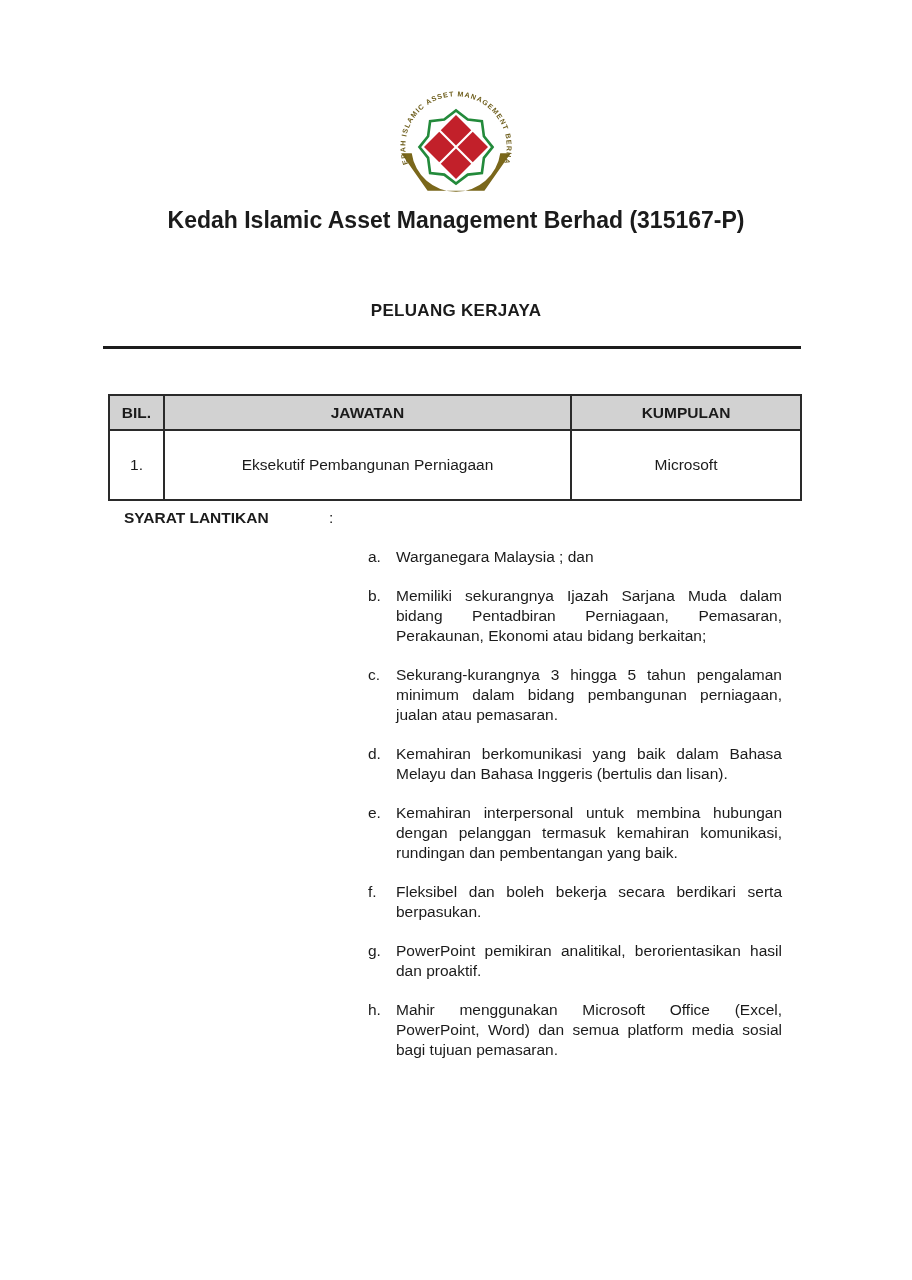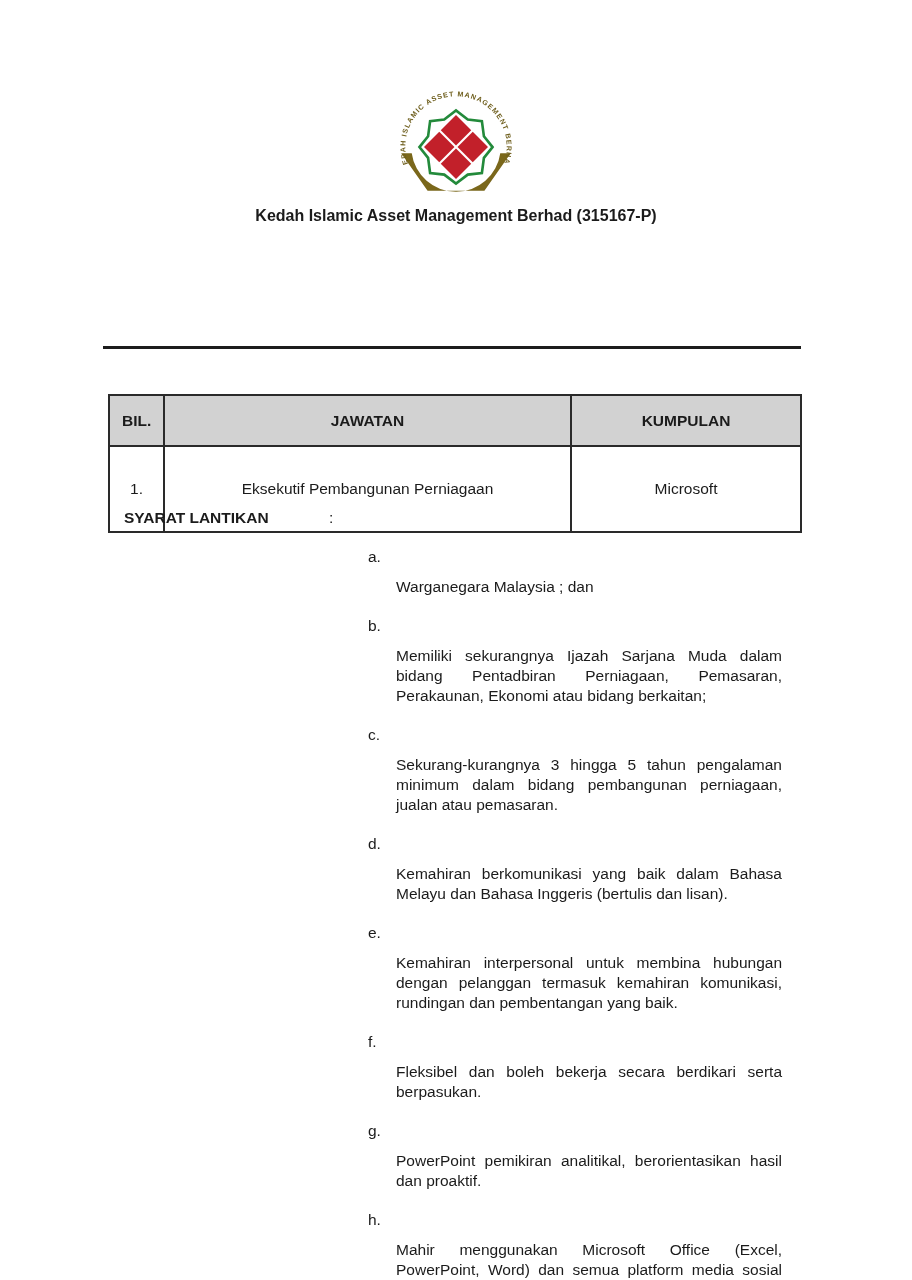--- a/index.html
+++ b/index.html
@@ -4,46 +4,46 @@
 <style>
   html,body{margin:0;padding:0;background:#ffffff;}
   .page{
     position:relative;width:912px;height:1280px;background:#ffffff;overflow:hidden;
     font-family:"Liberation Sans","DejaVu Sans",sans-serif;color:#1b1b1b;
   }
   
   .logo{position:absolute;top:88px;left:50%;transform:translateX(-50%);width:134px;height:108px;}
   
   .center-line{position:absolute;left:0;width:100%;text-align:center;white-space:nowrap;}
-  .company{top:207px;font-size:16px;font-weight:bold;}
+  .company{top:207px;font-size:23px;font-weight:bold;}
   .addr1{top:232px;font-size:16.5px;}
   .addr2{top:255px;font-size:16.5px;}
   .doc-title{top:301px;font-size:17px;font-weight:bold;letter-spacing:.3px;}
   .rule{position:absolute;top:346px;left:103px;width:698px;height:3px;background:#1c1c1c;}
   
   table.vacancy{
     position:absolute;top:394px;left:108px;width:692px;
     border-collapse:collapse;table-layout:fixed;font-size:15.5px;
   }
   table.vacancy th,table.vacancy td{
-    border:2px solid #2a2a2a;text-align:center;vertical-align:middle;padding:12px;
+    border:2px solid #2a2a2a;text-align:center;vertical-align:middle;padding:4px;
   }
   table.vacancy th{background:#d2d2d2;height:25px;font-weight:bold;}
   table.vacancy td{height:60px;background:#ffffff;}
   .col-bil{width:55px;}
   .col-jawatan{width:407px;}
   .col-kumpulan{width:230px;}
   
   .syarat-label{position:absolute;top:509px;left:124px;font-size:15.5px;font-weight:bold;white-space:nowrap;}
   .syarat-colon{position:absolute;top:509px;left:329px;font-size:15.5px;}
   .syarat-intro{position:absolute;top:509px;left:344px;font-size:15.5px;white-space:nowrap;}
   .req-list{position:absolute;top:547px;left:368px;width:414px;}
   .req-item{display:flex;margin-bottom:19px;font-size:15.5px;line-height:20px;}
   .req-letter{width:28px;flex:0 0 28px;}
-  .req-text{width:386px;text-align:justify;text-align-last:left;margin-top:30px;}
+  .req-text{width:386px;text-align:justify;text-align-last:left;}
 </style>
 </head>
 <body>
 
 <div class="page">
 
   <div class="logo">
     <svg width="134" height="108" viewBox="0 0 132 106" xmlns="http://www.w3.org/2000/svg">
       <defs>
         <path id="arcPath" d="M 19,75 A 50,50 0 1 1 113,75" fill="none"></path>
@@ -61,20 +61,21 @@
         <path d="M49.5,43 L64.5,58 L49.5,73 L34.5,58 Z"></path>
       </g>
 
       <text font-family="Liberation Sans, sans-serif" font-size="7" font-weight="bold" letter-spacing="1" fill="#6e5e1c">
         <textPath href="#arcPath" startOffset="50%" text-anchor="middle">KEDAH ISLAMIC ASSET MANAGEMENT BERHAD</textPath>
       </text>
     </svg>
   </div>
 
   <div class="center-line company">Kedah Islamic Asset Management Berhad (315167-P)</div>
+  <div class="center-line doc-title">PELUANG KERJAYA</div>
   <div class="rule"></div>
 
   <table class="vacancy">
     <colgroup>
       <col class="col-bil">
         <col class="col-jawatan">
         <col class="col-kumpulan">
     </colgroup>
     <thead>
       <tr>

